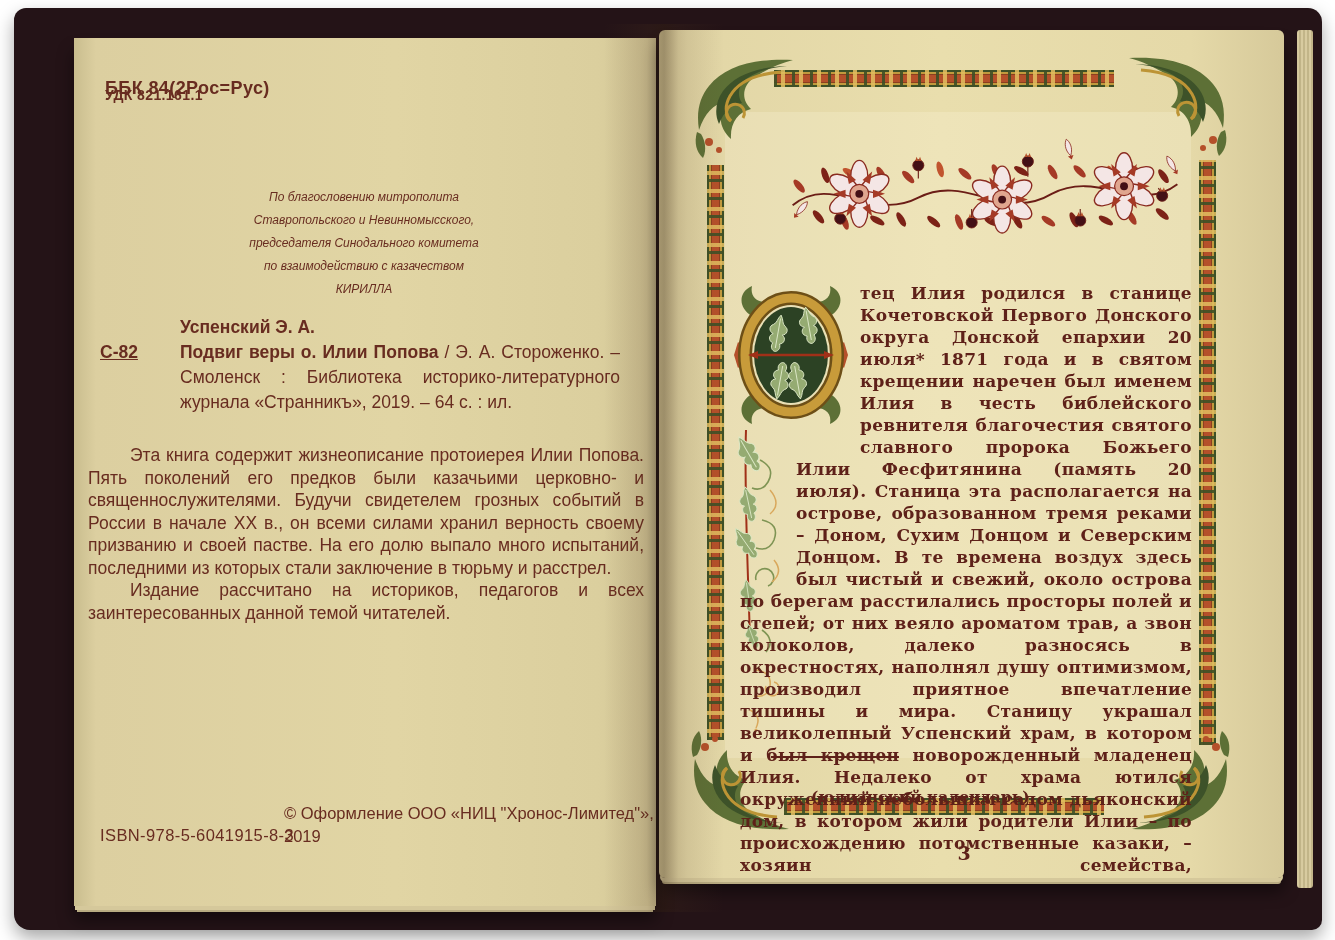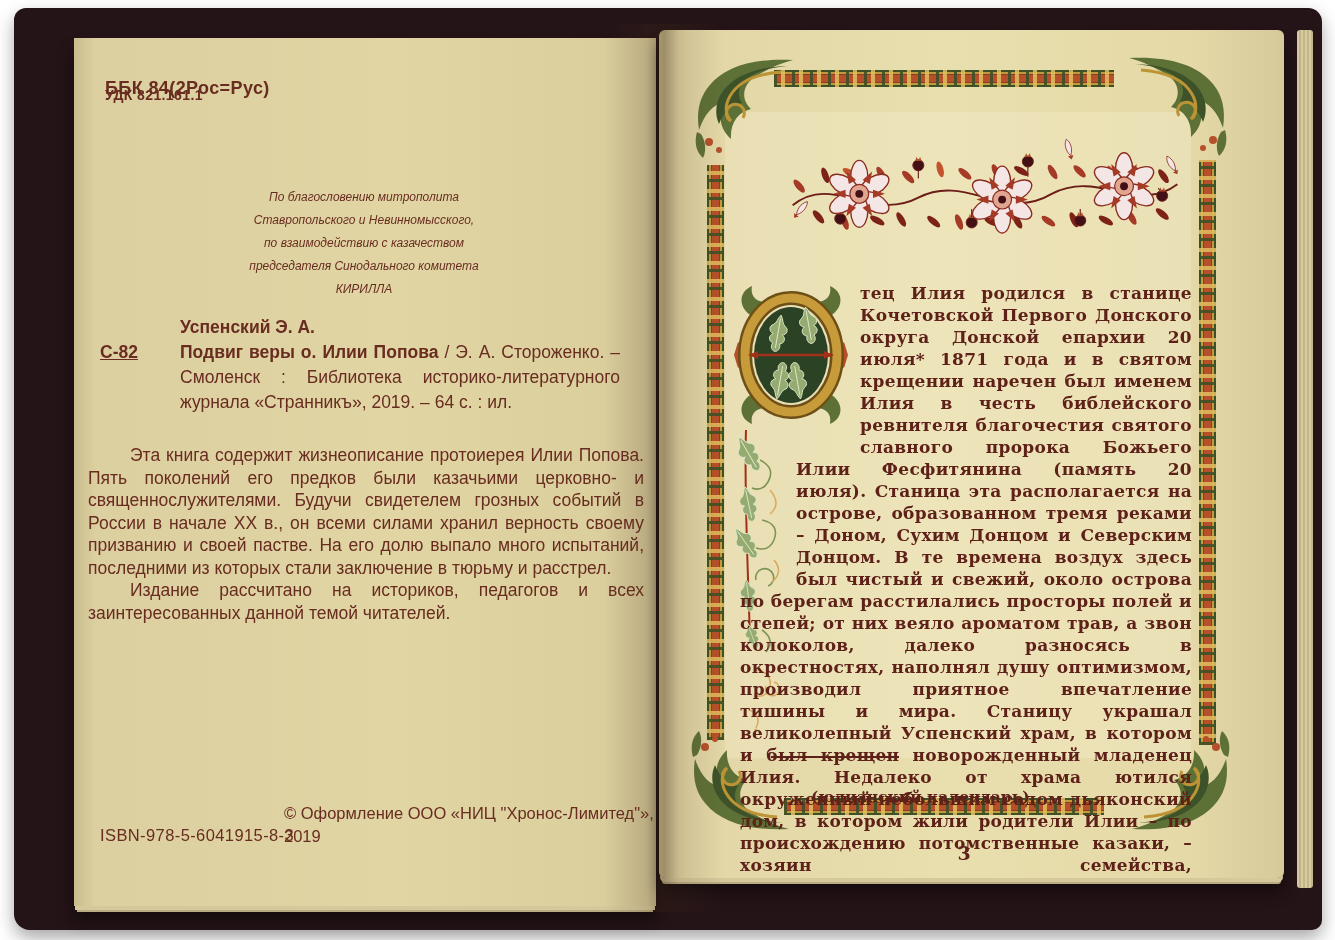--- a/index.html
+++ b/index.html
@@ -155,22 +155,22 @@
 <div class="book">
   <div class="fore-edge fe-right"></div>
 
   <div class="page page-left">
     <div class="bbk">ББК 84(2Рос=Рус)</div>
     <div class="udk">УДК 821.161.1</div>
 
     <div class="blessing">
       <div>По благословению митрополита</div>
       <div>Ставропольского и Невинномысского,</div>
+      <div>председателя Синодального комитета</div>
       <div>по взаимодействию с казачеством</div>
-      <div>председателя Синодального комитета</div>
       <div>КИРИЛЛА</div>
     </div>
 
     <div class="bib-block">
       <div class="bib-index">С-82</div>
       <div class="bib-author">Успенский Э. А.</div>
       <div class="bib-desc"><b>Подвиг веры о. Илии Попова</b><span> / Э. А. Стороженко. – Смоленск : Библиотека историко-литературного журнала «Странникъ», 2019. – 64 с. : ил.</span></div>
     </div>
 
     <div class="annotation">

